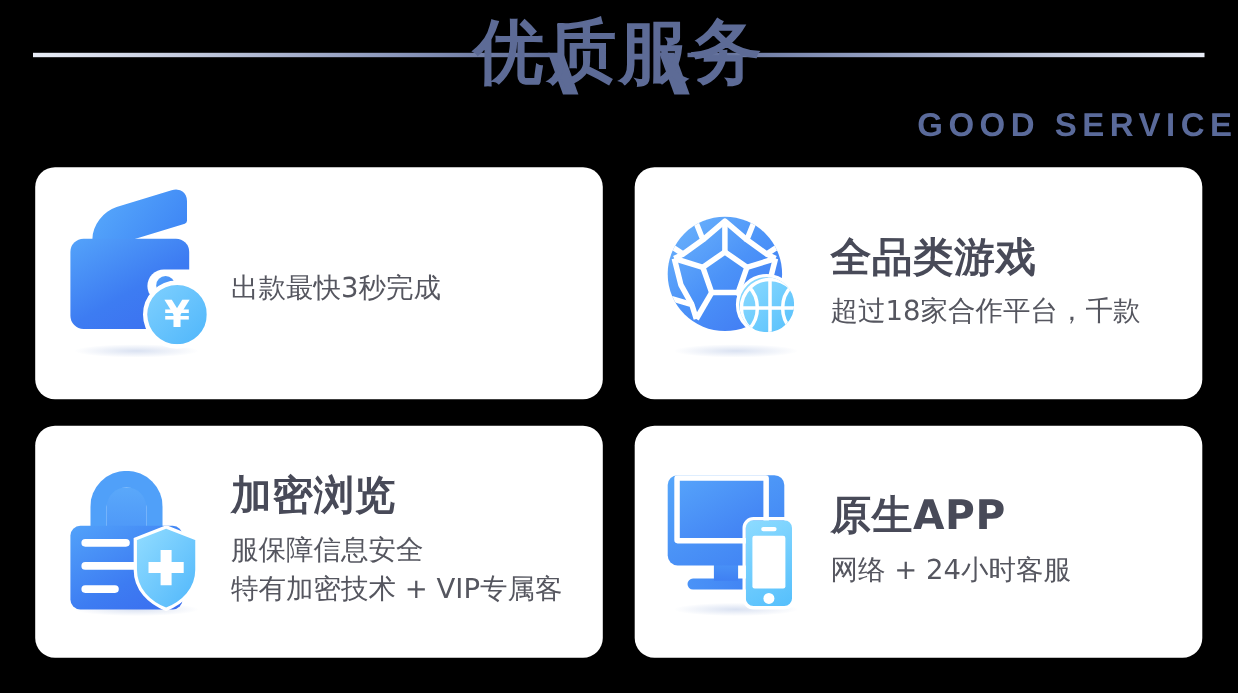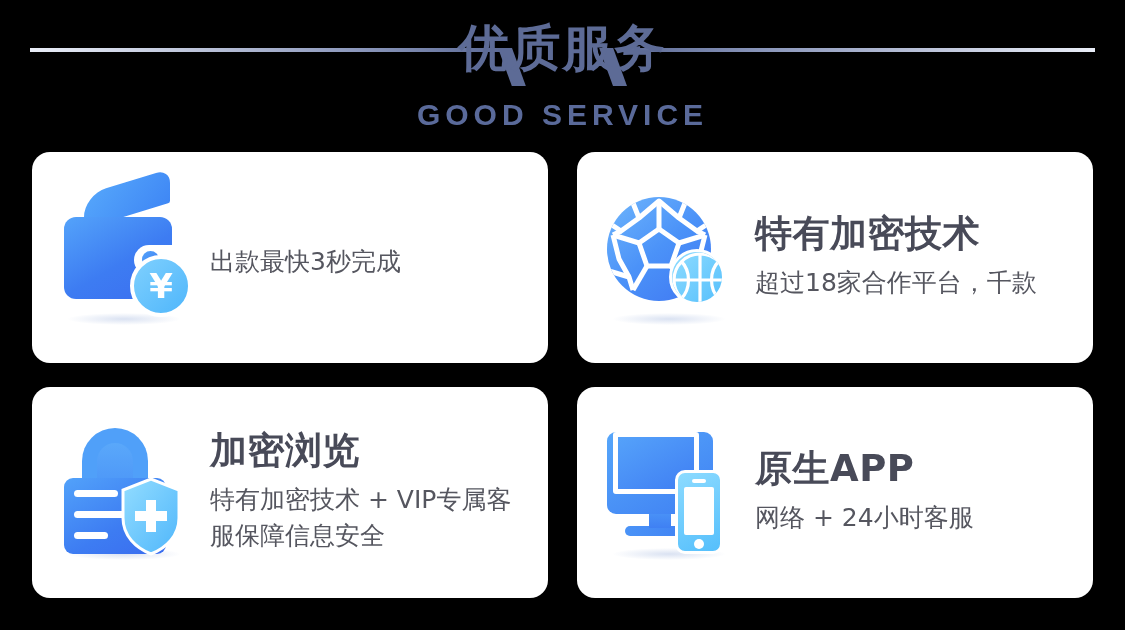--- a/index.html
+++ b/index.html
@@ -59,32 +59,32 @@
     left: 613px;
     transform: skewX(20deg);
     transform-origin: bottom left;
   }
 
   .title-cn {
     position: absolute;
     left: 0; top: 8px;
     width: 1125px;
     text-align: center;
-    font-size: 50px;
+    font-size: 64px;
     font-weight: 700;
     line-height: 80px;
     letter-spacing: 2px;
     color: #5d6b96;
     font-family: "DejaVu Sans", "Liberation Sans", sans-serif;
   }
   .title-en {
     position: absolute;
     left: 0; top: 98px;
     width: 1125px;
-    text-align: center;
+    text-align: right;
     font-size: 30px;
     font-weight: 700;
     letter-spacing: 5px;
     color: #5a6a9a;
     font-family: "Liberation Sans", sans-serif;
   }
 
   
   .cards {
     position: absolute;
@@ -371,21 +371,21 @@
             <circle cx="31" cy="31" r="26"></circle>
             <path d="M31,5 L31,57"></path>
             <path d="M5,31 L57,31"></path>
             <path d="M12,12 C22,22 22,40 12,50"></path>
             <path d="M50,12 C40,22 40,40 50,50"></path>
           </g>
         </svg>
       </div>
     </div>
     <div class="card-text">
-      <div class="card-title">特有加密技术</div>
+      <div class="card-title">全品类游戏</div>
       <div class="card-sub">
         <div>超过18家合作平台，千款</div>
       </div>
     </div>
   </div>
 
   <div class="card">
     <div class="card-icon">
       <div class="icon-shadow"></div>
       <div class="lock-shackle"></div>
@@ -403,22 +403,22 @@
             </linearGradient>
           </defs>
           <path d="M31,1 L59,12 L59,40 C59,58 46,70 31,76 C16,70 3,58 3,40 L3,12 Z" fill="url(#shg)" stroke="#ffffff" stroke-width="3"></path>
           <path d="M26,22 L36,22 L36,33 L47,33 L47,43 L36,43 L36,54 L26,54 L26,43 L15,43 L15,33 L26,33 Z" fill="#ffffff"></path>
         </svg>
       </div>
     </div>
     <div class="card-text">
       <div class="card-title">加密浏览</div>
       <div class="card-sub">
+        <div>服保障信息安全</div>
         <div>特有加密技术 + VIP专属客</div>
-        <div>服保障信息安全</div>
       </div>
     </div>
   </div>
 
   <div class="card">
     <div class="card-icon">
       <div class="icon-shadow"></div>
       <div class="mon-base"></div>
       <div class="mon-neck"></div>
       <div class="mon-frame"></div>

